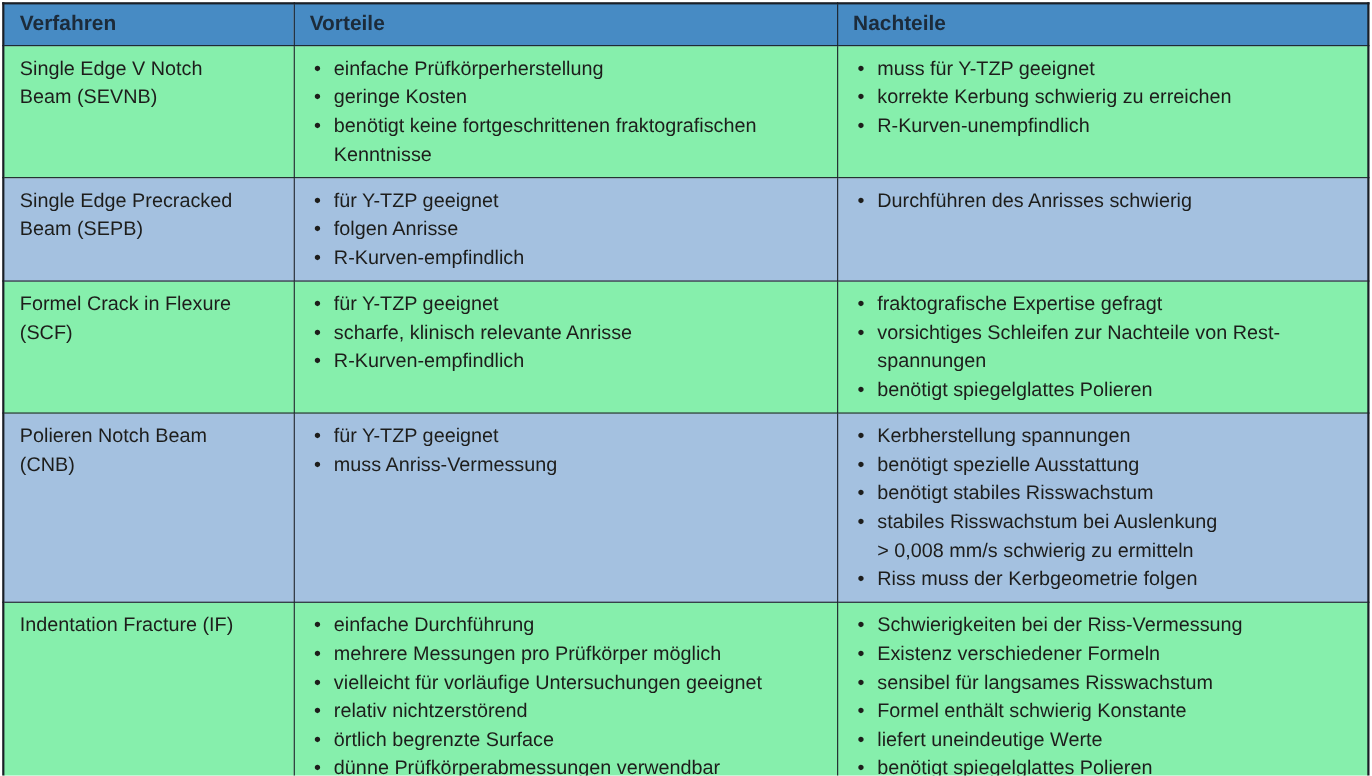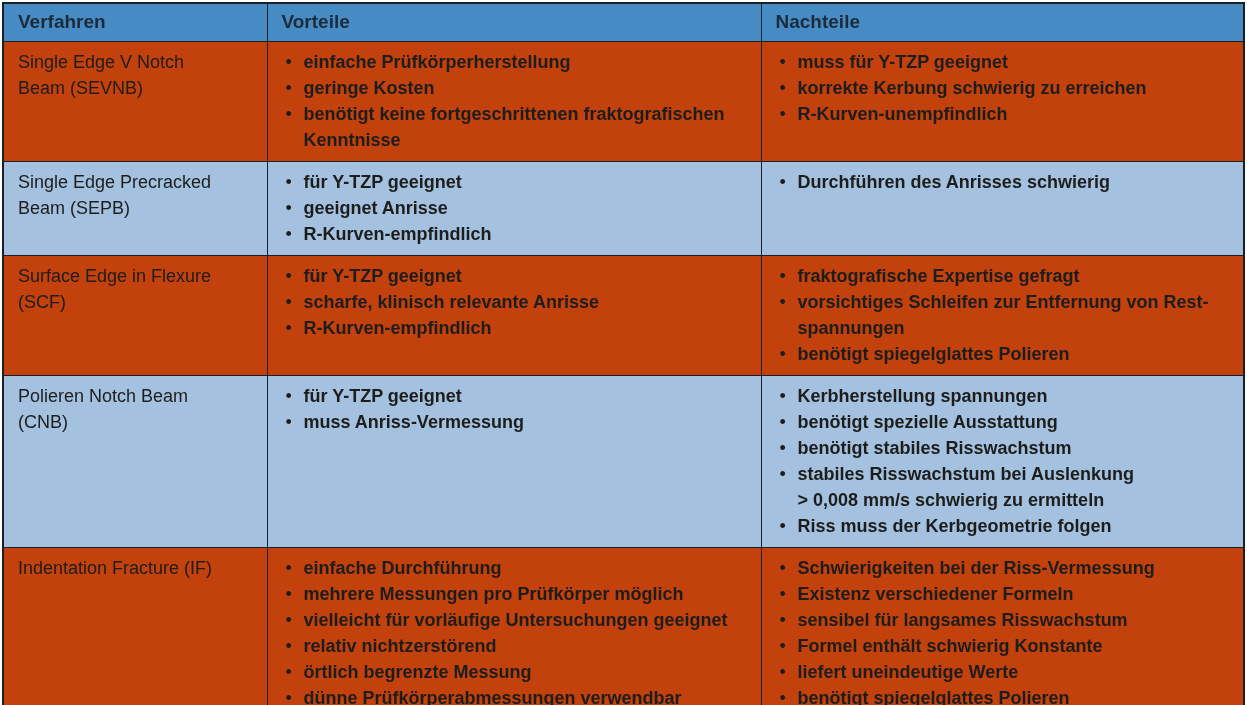--- a/index.html
+++ b/index.html
@@ -39,42 +39,41 @@
     font-size: 19px;
     font-weight: bold;
     padding: 6px 8px 7px 14px;
     line-height: 24px;
   }
   td {
     color: var(--body-text);
     font-size: 18px;
     line-height: 26px;
     padding: 7px 8px 8px 14px;
-    background: #c2410c;
+    background: #86efac;
   }
   tr.alt td { background: var(--row-alt-bg); }
   td.method { white-space: pre-line; }
   td.bullets { padding-left: 18px; }
   ul.blist {
     list-style: none;
     margin: 0;
     padding: 0;
   }
   ul.blist li {
     display: flex;
     align-items: flex-start;
   }
   .bullet {
     flex: 0 0 18px;
     width: 18px;
   }
   .txt {
     white-space: pre-line;
     flex: 1 1 auto;
-    font-weight: bold;
   }
 </style>
 </head>
 <body>
 
 <div class="page">
   <table class="methods">
     <colgroup>
       <col style="width:264px">
       <col style="width:494px">
@@ -131,40 +130,40 @@
         <td class="method">Single Edge Precracked
 Beam (SEPB)</td>
         <td class="bullets">
           <ul class="blist">
             <li>
                 <span class="bullet">•</span>
                 <span class="txt">für Y-TZP geeignet</span>
               </li>
             <li>
                 <span class="bullet">•</span>
-                <span class="txt">geeignet Anrisse</span>
+                <span class="txt">folgen Anrisse</span>
               </li>
             <li>
                 <span class="bullet">•</span>
                 <span class="txt">R-Kurven-empfindlich</span>
               </li>
           </ul>
         </td>
         <td class="bullets">
           <ul class="blist">
             <li>
                 <span class="bullet">•</span>
                 <span class="txt">Durchführen des Anrisses schwierig</span>
               </li>
           </ul>
         </td>
       </tr>
 
       <tr>
-        <td class="method">Surface Edge in Flexure
+        <td class="method">Formel Crack in Flexure
 (SCF)</td>
         <td class="bullets">
           <ul class="blist">
             <li>
                 <span class="bullet">•</span>
                 <span class="txt">für Y-TZP geeignet</span>
               </li>
             <li>
                 <span class="bullet">•</span>
                 <span class="txt">scharfe, klinisch relevante Anrisse</span>
@@ -176,21 +175,21 @@
           </ul>
         </td>
         <td class="bullets">
           <ul class="blist">
             <li>
                 <span class="bullet">•</span>
                 <span class="txt">fraktografische Expertise gefragt</span>
               </li>
             <li>
                 <span class="bullet">•</span>
-                <span class="txt">vorsichtiges Schleifen zur Entfernung von Rest-
+                <span class="txt">vorsichtiges Schleifen zur Nachteile von Rest-
 spannungen</span>
               </li>
             <li>
                 <span class="bullet">•</span>
                 <span class="txt">benötigt spiegelglattes Polieren</span>
               </li>
           </ul>
         </td>
       </tr>
 
@@ -251,21 +250,21 @@
             <li>
                 <span class="bullet">•</span>
                 <span class="txt">vielleicht für vorläufige Untersuchungen geeignet</span>
               </li>
             <li>
                 <span class="bullet">•</span>
                 <span class="txt">relativ nichtzerstörend</span>
               </li>
             <li>
                 <span class="bullet">•</span>
-                <span class="txt">örtlich begrenzte Messung</span>
+                <span class="txt">örtlich begrenzte Surface</span>
               </li>
             <li>
                 <span class="bullet">•</span>
                 <span class="txt">dünne Prüfkörperabmessungen verwendbar</span>
               </li>
           </ul>
         </td>
         <td class="bullets">
           <ul class="blist">
             <li>

